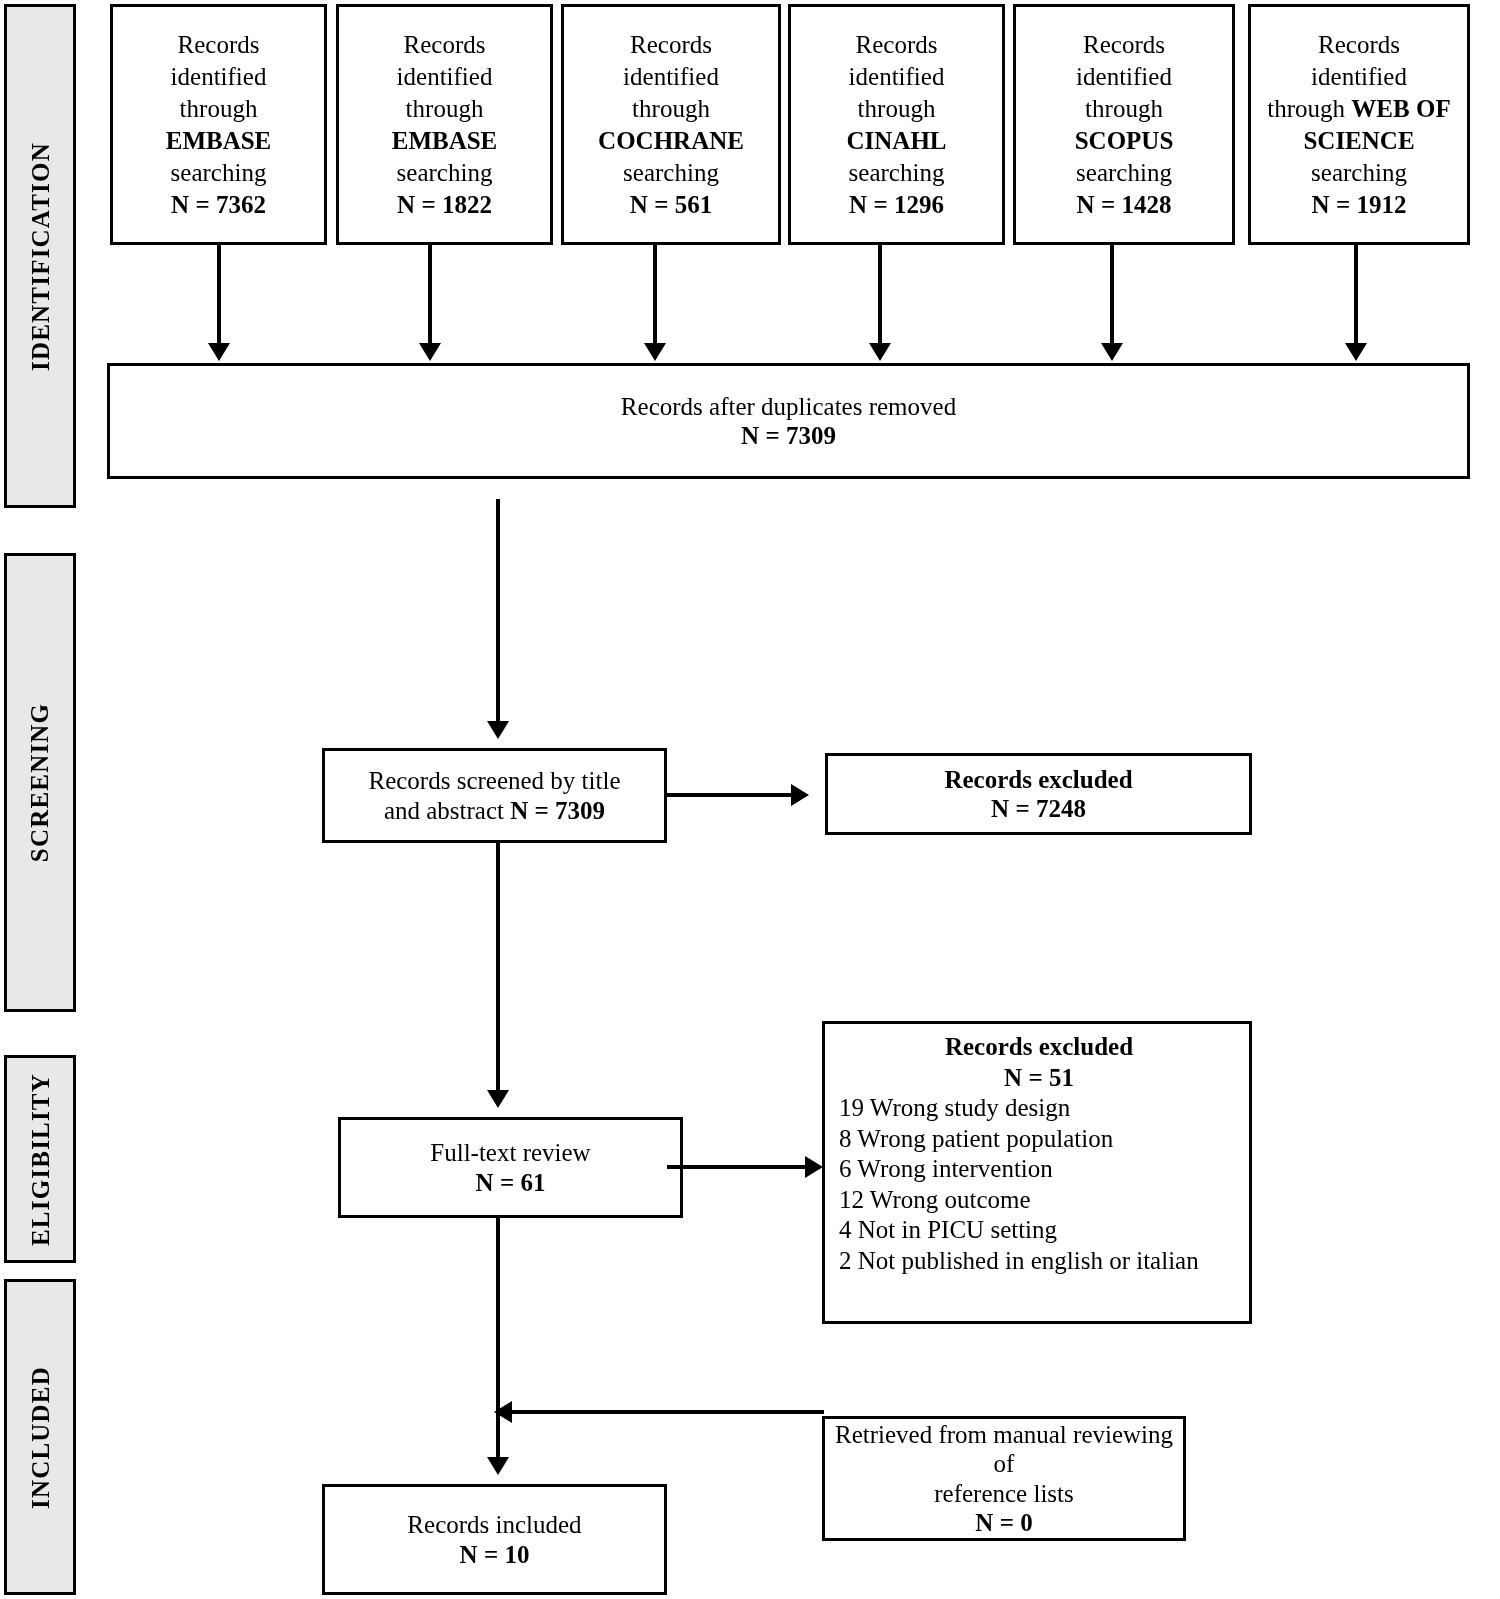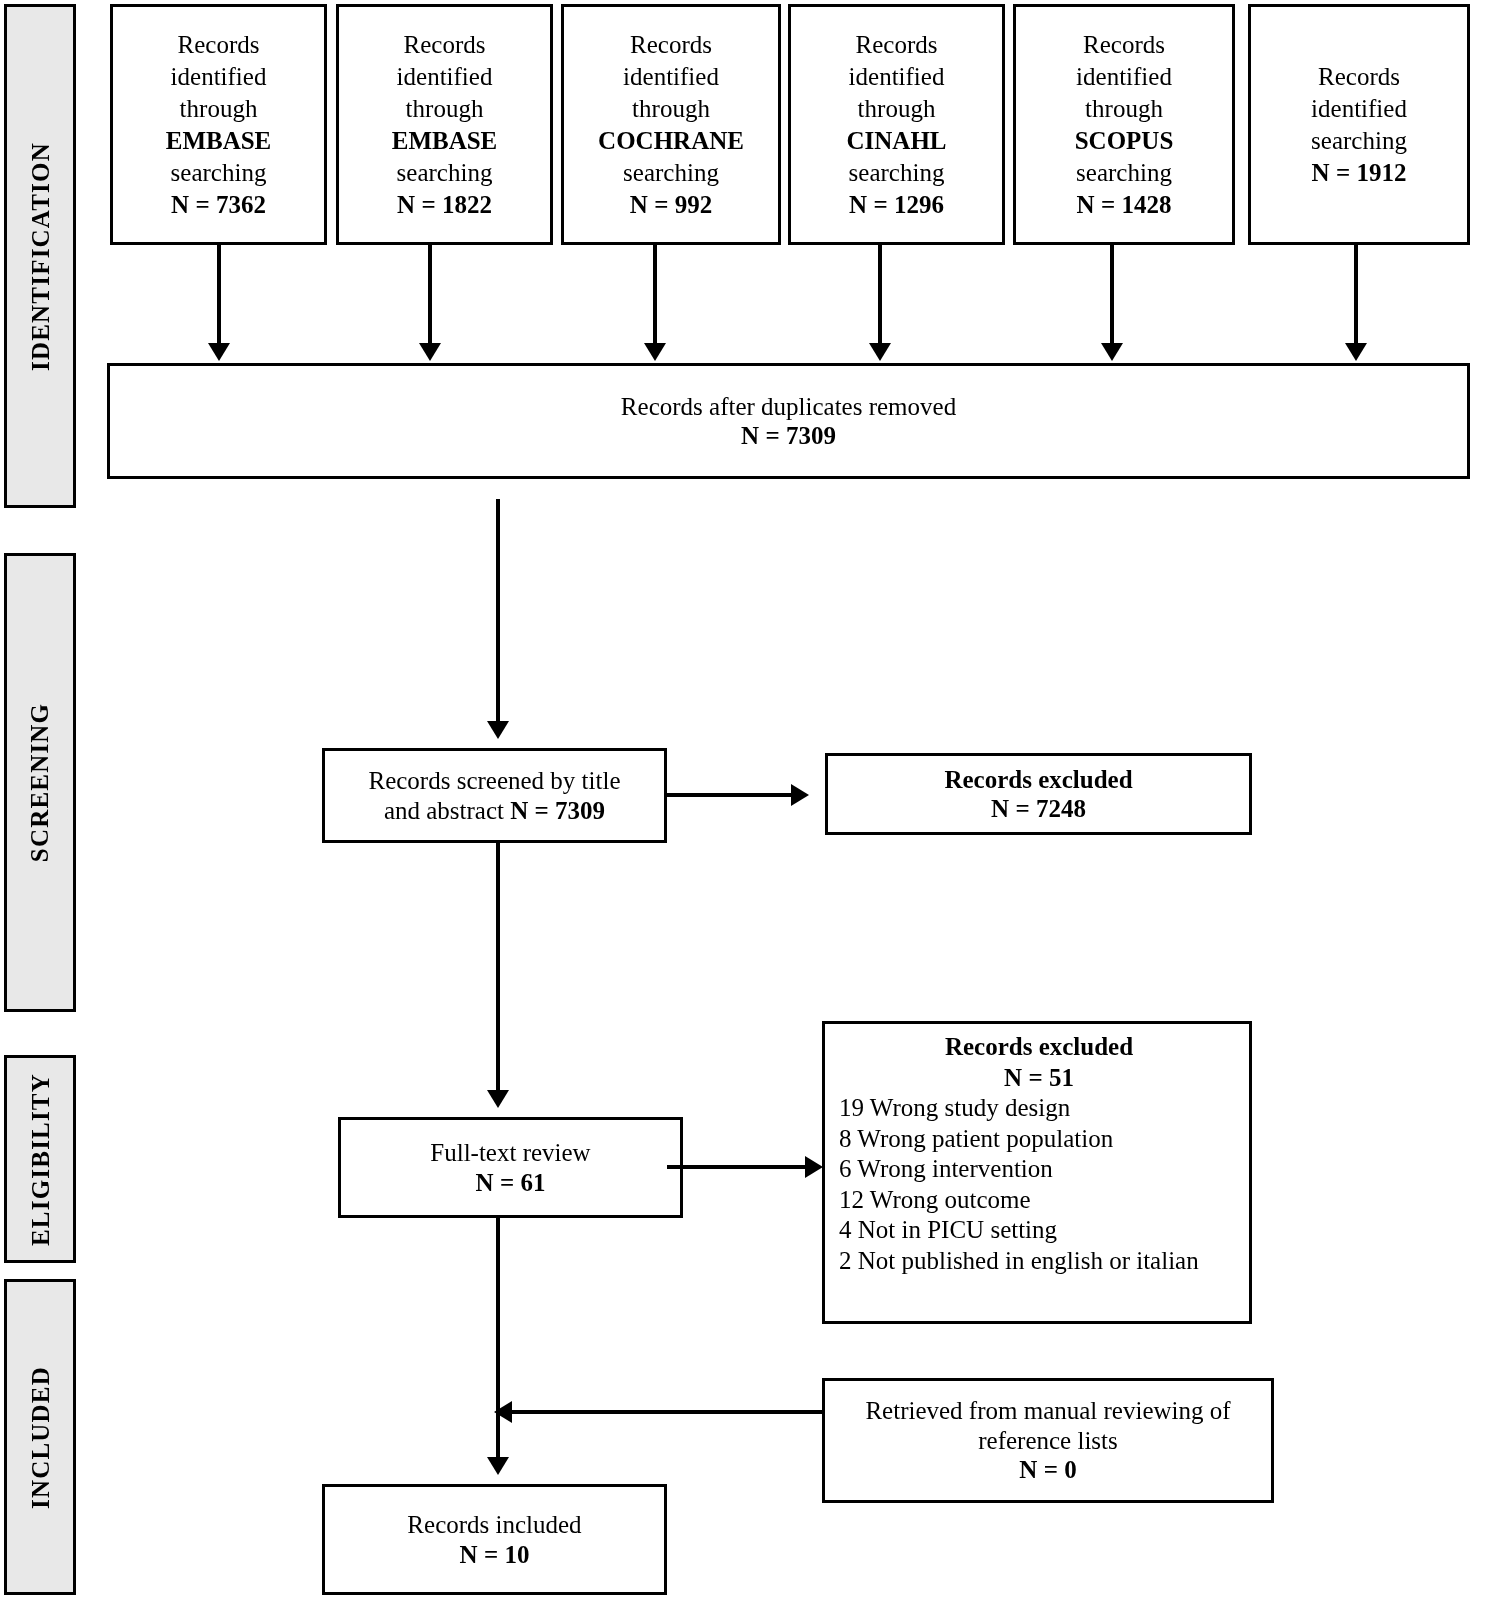--- a/index.html
+++ b/index.html
@@ -129,21 +129,21 @@
     <span class="ln">searching</span>
     <span class="ln b">N = 1822</span>
   </div>
 
   <div class="box src" style="left:561px; top:4px; width:220px; height:241px;">
     <span class="ln">Records</span>
     <span class="ln">identified</span>
     <span class="ln">through</span>
     <span class="ln b">COCHRANE</span>
     <span class="ln">searching</span>
-    <span class="ln b">N = 992</span>
+    <span class="ln b">N = 561</span>
   </div>
 
   <div class="box src" style="left:788px; top:4px; width:217px; height:241px;">
     <span class="ln">Records</span>
     <span class="ln">identified</span>
     <span class="ln">through</span>
     <span class="ln b">CINAHL</span>
     <span class="ln">searching</span>
     <span class="ln b">N = 1296</span>
   </div>
@@ -153,20 +153,24 @@
     <span class="ln">identified</span>
     <span class="ln">through</span>
     <span class="ln b">SCOPUS</span>
     <span class="ln">searching</span>
     <span class="ln b">N = 1428</span>
   </div>
 
   <div class="box src" style="left:1248px; top:4px; width:222px; height:241px;">
     <span class="ln">Records</span>
     <span class="ln">identified</span>
+    <span class="ln" style="display:block;max-width:205px;">
+      <span>through</span>
+      <span class="b">WEB OF SCIENCE</span>
+    </span>
     <span class="ln">searching</span>
     <span class="ln b">N = 1912</span>
   </div>
 
   <div class="vline" style="left:217px; top:245px; height:100px;"></div>
   <div class="arrow-down" style="left:208px; top:343px;"></div>
 
   <div class="vline" style="left:428px; top:245px; height:100px;"></div>
   <div class="arrow-down" style="left:419px; top:343px;"></div>
 
@@ -220,21 +224,21 @@
     <span class="hdr">Records excluded</span>
     <span class="hdr">N = 51</span>
     <span class="ln">19 Wrong study design</span>
     <span class="ln">8 Wrong patient population</span>
     <span class="ln">6 Wrong intervention</span>
     <span class="ln">12 Wrong outcome</span>
     <span class="ln">4 Not in PICU setting</span>
     <span class="ln">2 Not published in english or italian</span>
   </div>
 
-  <div class="box" style="left:822px; top:1378px; width:452px; height:125px;">
+  <div class="box" style="left:822px; top:1416px; width:364px; height:125px;">
     <span class="ln">Retrieved from manual reviewing of</span>
     <span class="ln">reference lists</span>
     <span class="ln b">N = 0</span>
   </div>
 
   <div class="hline" style="left:512px; top:1410px; width:312px;"></div>
   <div class="arrow-left" style="left:494px; top:1401px;"></div>
 
   <div class="vline" style="left:496px; top:1218px; height:241px;"></div>
   <div class="arrow-down" style="left:487px; top:1457px;"></div>

